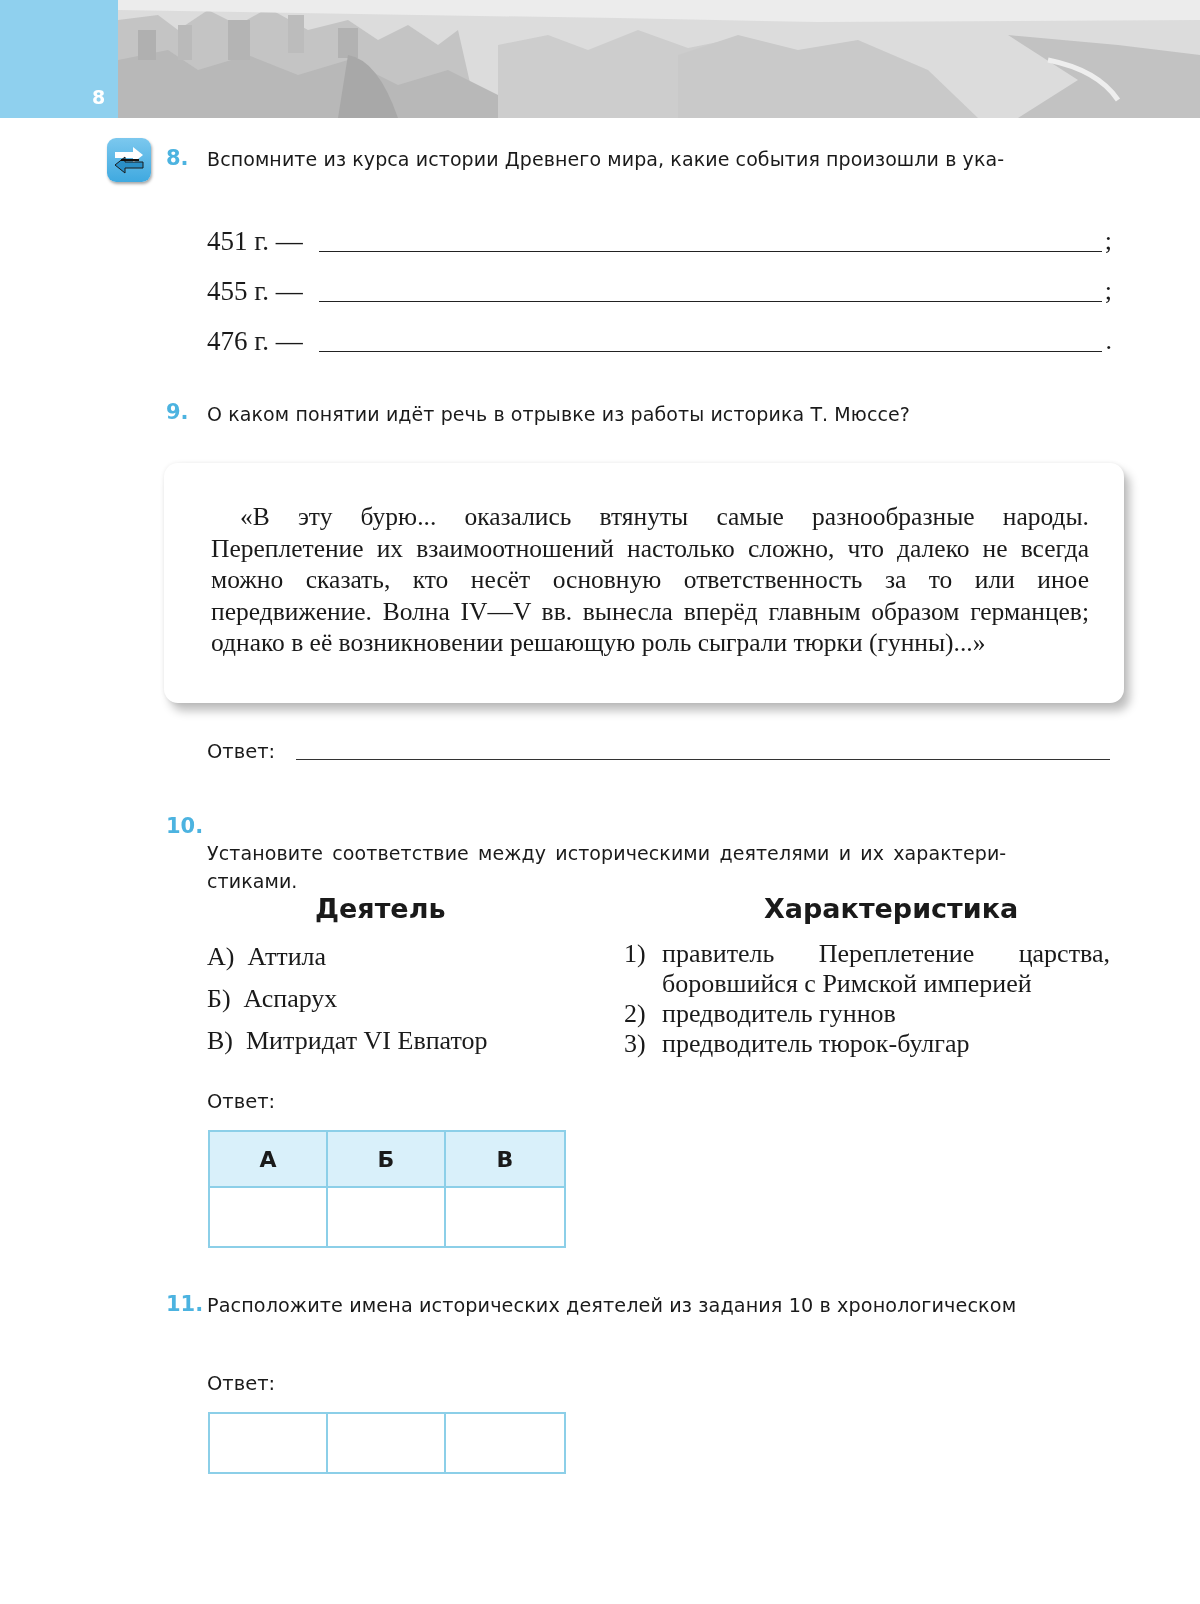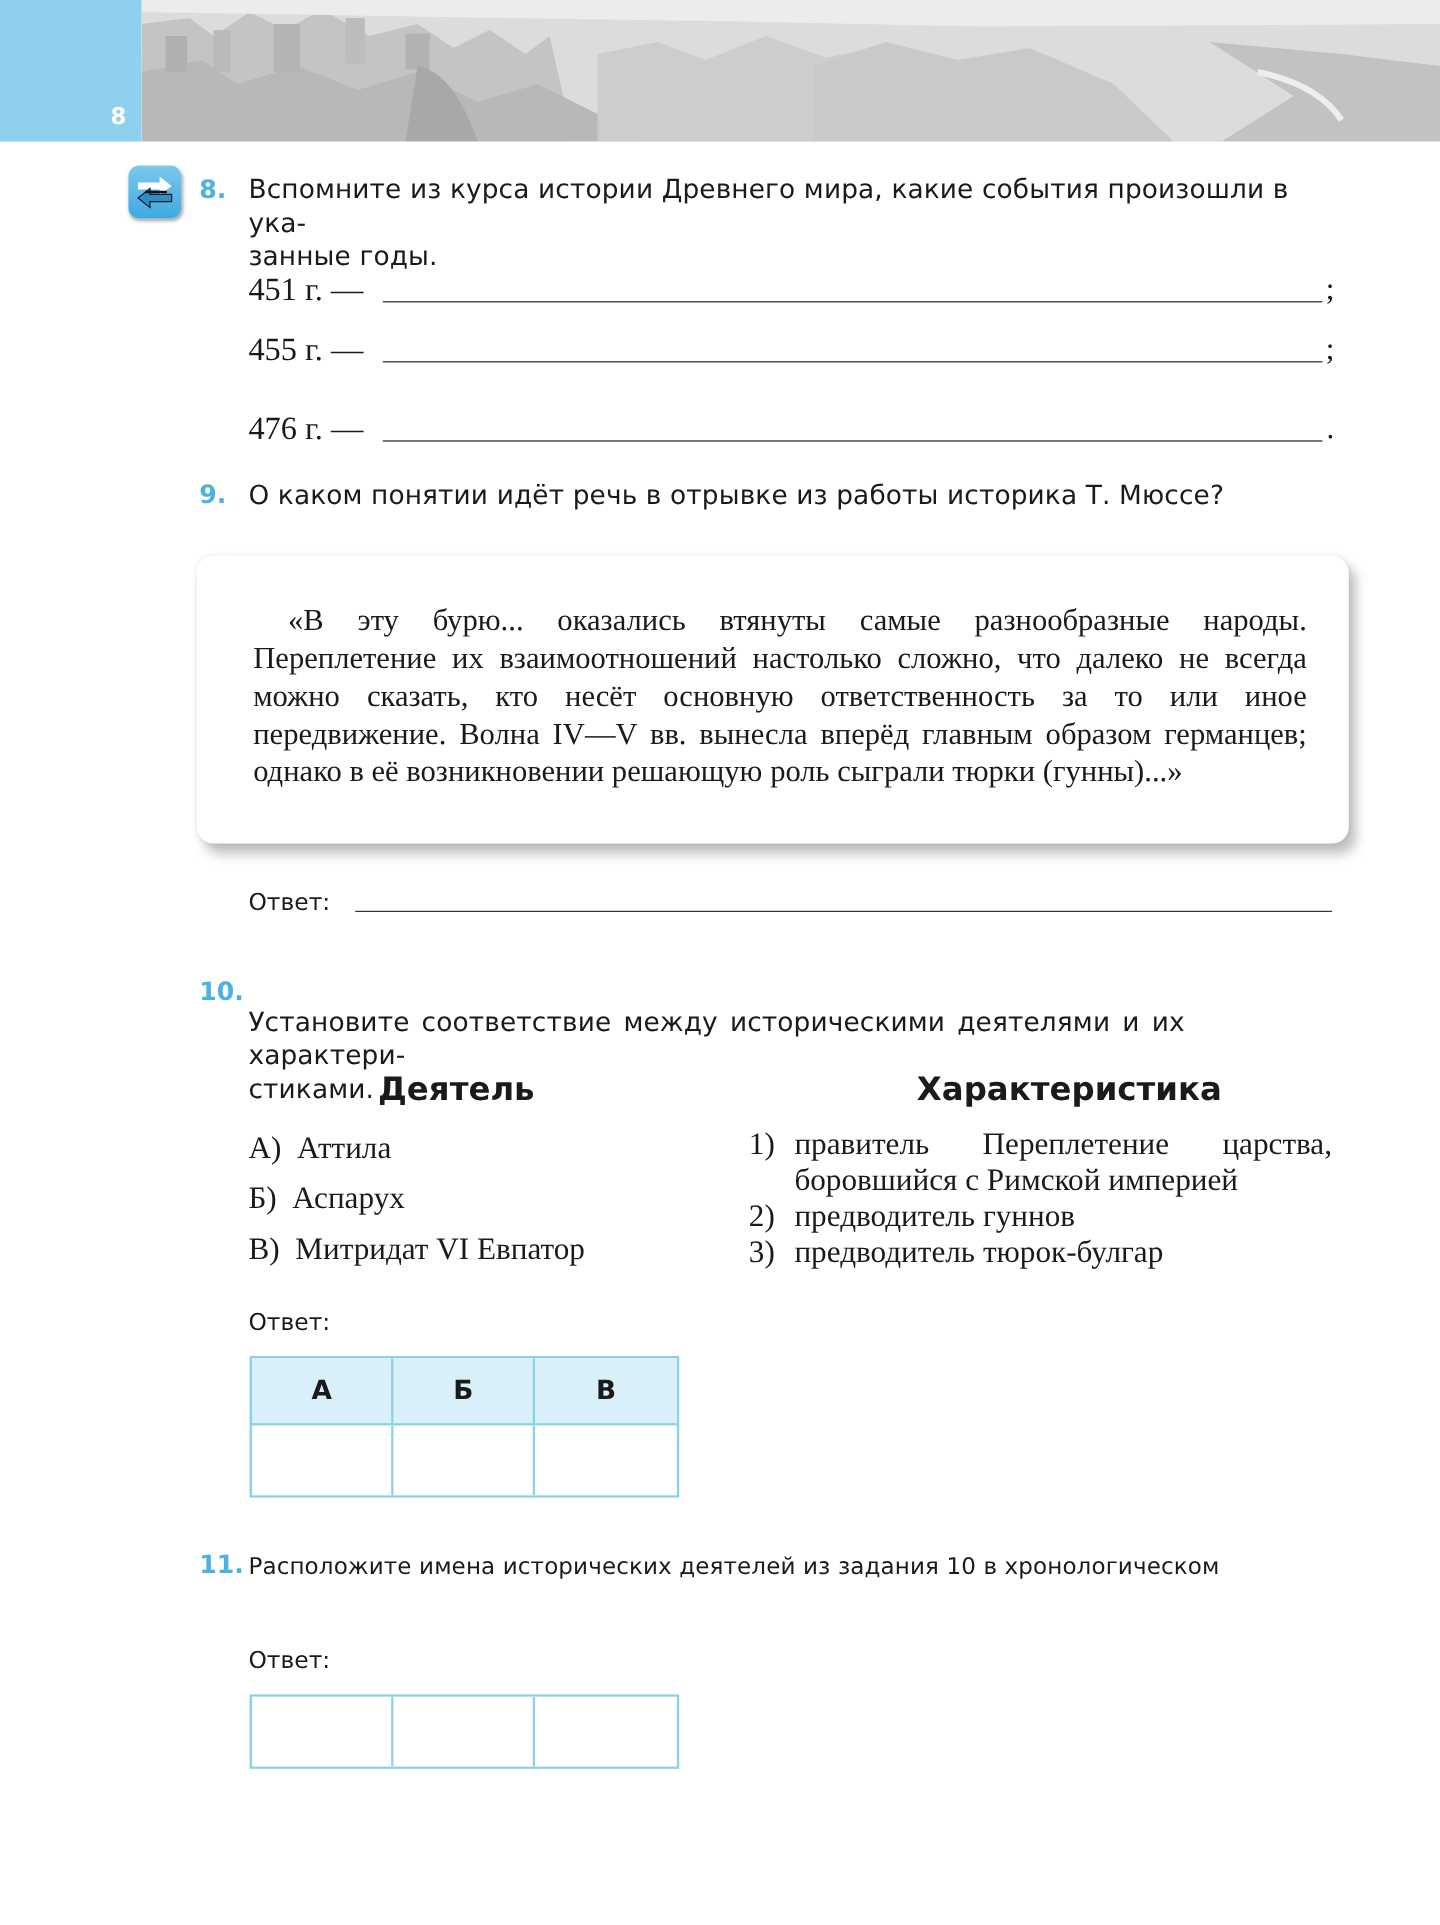--- a/index.html
+++ b/index.html
@@ -11,21 +11,21 @@
     .page-num { position: absolute; left: 92px; top: 86px; color: #fff; font-weight: bold; font-size: 19px; font-family: "DejaVu Sans", sans-serif; }
     .banner { position: absolute; left: 118px; top: 0; width: 1082px; height: 118px; overflow: hidden;
       background: linear-gradient(180deg, #e3e3e3 0%, #d6d6d6 40%, #cfcfcf 70%, #d8d8d8 100%); }
     .banner svg { position: absolute; left: 0; top: 0; }
 
     .task-icon { position: absolute; left: 107px; top: 138px; width: 44px; height: 44px; border-radius: 9px;
       background: linear-gradient(180deg, #7cc8ee 0%, #3fa9e0 100%);
       box-shadow: 1px 2px 3px rgba(0,0,0,0.35); }
 
     .task-num { position: absolute; color: #4cb3e0; font-weight: bold; font-size: 21px; font-family: "DejaVu Sans", sans-serif; }
-    .task-text { position: absolute; font-size: 22px; line-height: 28px; font-family: "DejaVu Sans", sans-serif; letter-spacing: 0.1px; }
+    .task-text { position: absolute; font-size: 19px; line-height: 28px; font-family: "DejaVu Sans", sans-serif; letter-spacing: 0.1px; }
 
     .year-row { position: absolute; left: 207px; width: 905px; height: 40px; }
     .year-label { position: absolute; left: 0; top: 0; font-family: "Liberation Serif", serif; font-size: 27px; line-height: 36px; }
     .year-line { position: absolute; left: 112px; right: 10px; top: 28px; border-bottom: 1.5px solid #222; }
     .year-end { position: absolute; right: 0; top: 0; font-family: "Liberation Serif", serif; font-size: 26px; line-height: 36px; }
 
     .quote-box { position: absolute; left: 164px; top: 463px; width: 960px; height: 240px; background: #fff;
       border-radius: 14px; box-shadow: 6px 8px 10px rgba(0,0,0,0.25), 0 0 4px rgba(0,0,0,0.08); }
     .quote-text { position: absolute; left: 47px; top: 38px; width: 878px; font-family: "Liberation Serif", serif;
       font-size: 25.5px; line-height: 31.5px; text-align: justify; text-indent: 29px; }
@@ -74,34 +74,33 @@
 <div class="task-icon">
   <svg width="44" height="44" viewBox="0 0 44 44">
     <path d="M8 14 L26 14 L26 9 L36 17 L26 25 L26 20 L8 20 Z" fill="#ffffff"></path>
     <path d="M36 24 L18 24 L18 19 L8 27 L18 35 L18 30 L36 30 Z" fill="#2a8fc8" stroke="#1a1a1a" stroke-width="1"></path>
     <line x1="14" y1="22" x2="32" y2="22" stroke="#111" stroke-width="2"></line>
   </svg>
 </div>
 <span class="task-num" style="left:166px; top:146px;">8.</span>
 <div class="task-text" style="left:207px; top:145px; width:905px;">
   <div>Вспомните из курса истории Древнего мира, какие события произошли в ука-</div>
-  <div>занные годы.</div>
 </div>
 
 <div class="year-row" style="top:223px;">
   <span class="year-label">451 г. —</span>
   <span class="year-line"></span>
   <span class="year-end">;</span>
 </div>
 <div class="year-row" style="top:273px;">
   <span class="year-label">455 г. —</span>
   <span class="year-line"></span>
   <span class="year-end">;</span>
 </div>
-<div class="year-row" style="top:323px;margin-top:16px;">
+<div class="year-row" style="top:323px;">
   <span class="year-label">476 г. —</span>
   <span class="year-line"></span>
   <span class="year-end">.</span>
 </div>
 
 <span class="task-num" style="left:166px; top:400px;">9.</span>
 <div class="task-text" style="left:207px; top:400px; width:905px;">О каком понятии идёт речь в отрывке из работы историка Т. Мюссе?</div>
 
 <div class="quote-box">
   <div class="quote-text">«В эту бурю... оказались втянуты самые разнообразные народы. Переплетение их взаимоотношений настолько сложно, что далеко не всегда можно сказать, кто несёт основную ответственность за то или иное передвижение. Волна IV—V вв. вынесла вперёд главным образом германцев; однако в её возникновении решающую роль сыграли тюрки (гунны)...»</div>

